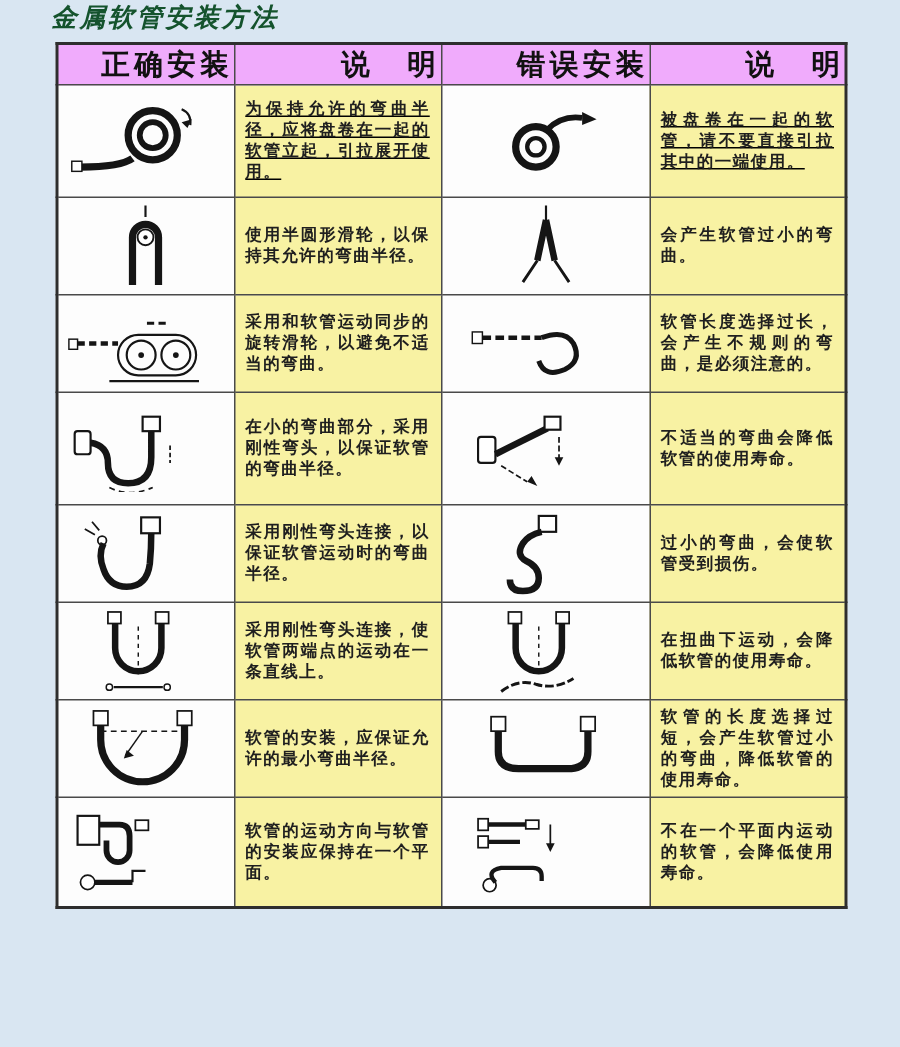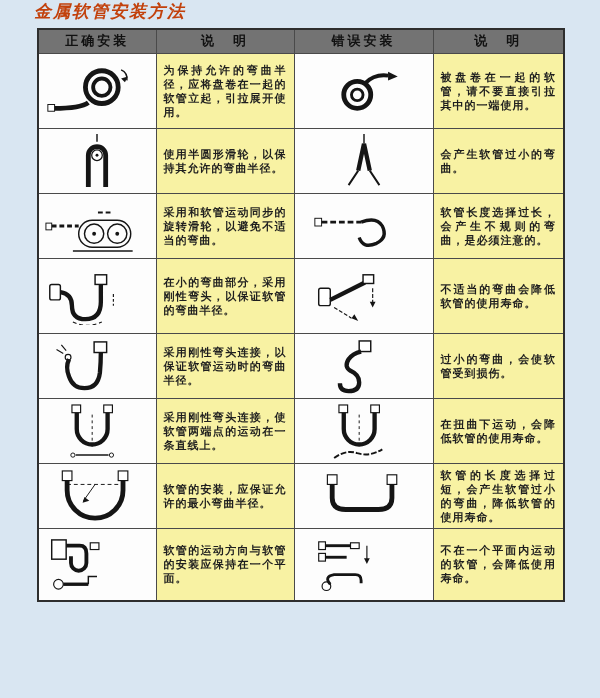--- a/index.html
+++ b/index.html
@@ -2,33 +2,33 @@
 <html><head>
 <meta charset="utf-8">
 <style>
   html,body{margin:0;padding:0;}
   body{width:600px;height:698px;overflow:hidden;
        font-family:"Liberation Sans","DejaVu Sans",sans-serif;}
   .page{position:relative;width:600px;height:698px;background:#d9e6f2;}
   .title{position:absolute;left:34px;top:0px;margin:0;
          font-family:"DejaVu Serif","Liberation Serif",serif;
          font-style:italic;font-weight:bold;font-size:17px;
-         letter-spacing:2px;color:#c2410c;}
+         letter-spacing:2px;color:#14532d;}
   table.install{position:absolute;left:37px;top:28px;width:526px;
          border-collapse:collapse;table-layout:fixed;
          border:2px solid #2e2e2e;background:#fdfdfd;}
   th,td{border:1px solid #4a4a4a;padding:0;vertical-align:middle;}
   thead tr{height:24px;}
-  th{background:#737373;font-size:13px;font-weight:bold;color:#111;
-     letter-spacing:3px;text-align:center;}
+  th{background:#f0abfc;font-size:19px;font-weight:bold;color:#111;
+     letter-spacing:3px;text-align:right;}
   td.img{background:#fdfdfd;text-align:center;}
   td.note{background:#f8f2a3;font-size:11px;font-weight:bold;color:#1f1f1f;
      padding:4px 7px;line-height:14px;letter-spacing:1px;
      text-align:justify;text-justify:inter-character;}
-  tbody tr:nth-child(1){height:75px;}
+  tbody tr:nth-child(1){height:75px;text-decoration:underline;}
   tbody tr:nth-child(2){height:65px;}
   tbody tr:nth-child(3){height:65px;padding-left:36px;}
   tbody tr:nth-child(4){height:75px;padding-left:19px;}
   tbody tr:nth-child(5){height:65px;}
   tbody tr:nth-child(6){height:65px;}
   tbody tr:nth-child(7){height:65px;}
   tbody tr:nth-child(8){height:73px;}
   tbody tr:nth-child(9){height:78px;}
   svg{display:block;margin:0 auto;}
   svg *{vector-effect:none;}

